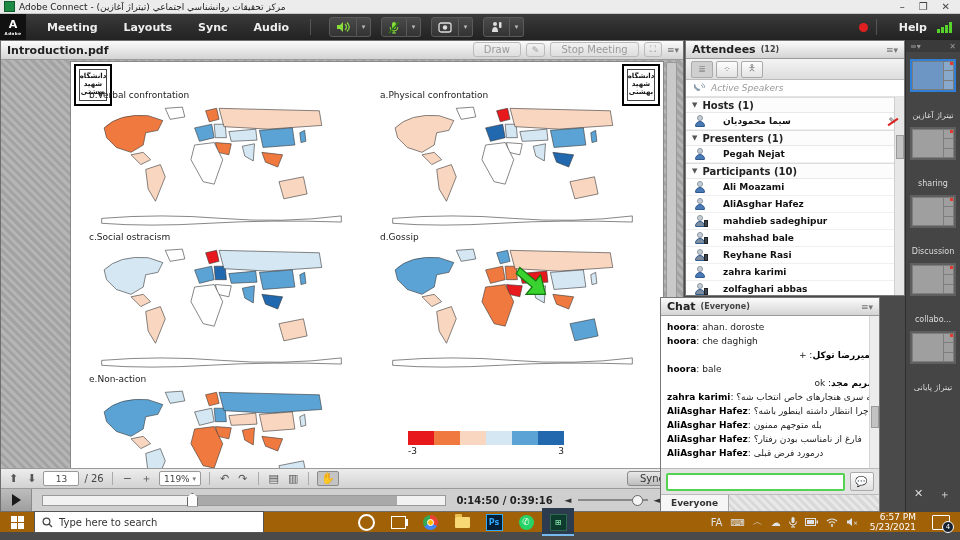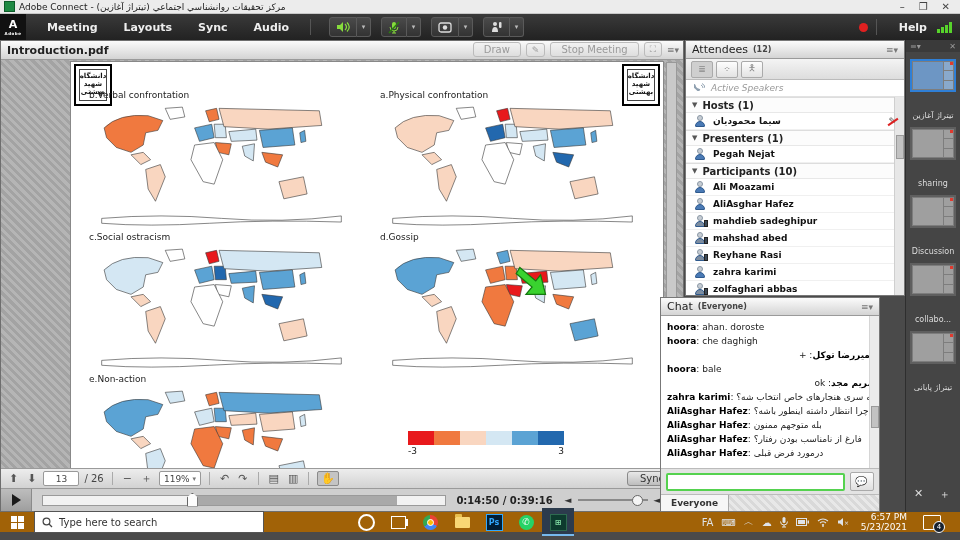--- a/index.html
+++ b/index.html
@@ -87,35 +87,35 @@
   #vol-zone{display:flex;align-items:center;gap:6px;padding:0 12px;}
   #vol-slider{position:relative;width:70px;height:2px;background:#8a8a8a;}
   #vol-knob{position:absolute;top:-4px;width:9px;height:9px;border-radius:50%;background:#f5f5f5;border:1px solid #666;margin-left:-5px;}
   .vol-ic{color:#333;font-size:9px;}
 
   
   .pod{background:#fff;border:1px solid #777;box-sizing:border-box;display:flex;flex-direction:column;overflow:hidden;}
   #attendees-pod{left:685px;top:40px;width:220px;height:256px;}
   .pod-header{height:17px;background:linear-gradient(#fbfbfb,#d4d4d4);border-bottom:1px solid #9a9a9a;
               display:flex;align-items:center;padding:0 6px;flex:0 0 auto;}
-  .pod-title{font-weight:normal;font-size:11px;color:#222;}
+  .pod-title{font-weight:bold;font-size:11px;color:#222;}
   .pod-count{font-size:8px;color:#444;margin-left:5px;font-weight:bold;}
   .pod-menu{margin-left:auto;color:#777;font-size:9px;}
   #att-toolbar{height:20px;background:linear-gradient(#f4f4f4,#ddd);border-bottom:1px solid #bbb;
                display:flex;align-items:center;gap:3px;padding:0 5px;flex:0 0 auto;}
   .att-view-btn{width:20px;height:15px;border:1px solid #aaa;border-radius:2px;background:linear-gradient(#fdfdfd,#e3e3e3);
                 display:flex;align-items:center;justify-content:center;color:#888;font-size:9px;}
   .att-view-btn.active{background:#cfcfcf;}
   #active-speakers{height:16px;display:flex;align-items:center;gap:6px;padding:0 8px;color:#999;
                    font-style:italic;font-size:9px;border-bottom:1px solid #e2e2e2;flex:0 0 auto;}
   #attendee-list{flex:1;overflow:hidden;position:relative;}
   .att-group-header{height:14px;display:flex;align-items:center;gap:5px;padding:0 6px;font-weight:bold;font-size:10px;
                     color:#222;border-top:1px solid #ddd;border-bottom:1px solid #e8e8e8;background:#fcfcfc;}
   .att-group-header .tri{color:#555;font-size:7px;}
-  .att-row{height:16px;display:flex;align-items:center;gap:7px;padding:0 8px;border-bottom:1px solid #f0f0f0;}
+  .att-row{height:16px;display:flex;align-items:center;gap:17px;padding:0 8px;border-bottom:1px solid #f0f0f0;}
   .att-name{font-weight:bold;font-size:9px;color:#111;white-space:nowrap;}
   .avatar{position:relative;width:12px;height:12px;flex:0 0 auto;}
   .avatar .head{position:absolute;left:3px;top:0;width:6px;height:6px;border-radius:50%;background:#c7cdd4;border:1px solid #8a97a5;box-sizing:border-box;}
   .avatar .bodyp{position:absolute;left:1px;top:6px;width:10px;height:6px;border-radius:5px 5px 1px 1px;background:#4a7ab5;border:1px solid #2f5a8e;box-sizing:border-box;}
   .avatar.phone .bodyp{background:#7d8da0;}
   .avatar .ph{position:absolute;right:-2px;bottom:0;width:4px;height:7px;background:#3c4a58;border:1px solid #222;box-sizing:border-box;}
   .host-flag{margin-left:auto;position:relative;color:#555;font-size:9px;}
   .host-flag::after{content:"";position:absolute;left:-1px;top:5px;width:12px;height:2px;background:#d22;transform:rotate(-35deg);}
   #att-scroll{position:absolute;right:0;top:0;bottom:0;width:9px;background:#e7e7e7;border-left:1px solid #cfcfcf;}
   #att-scroll i{position:absolute;left:1px;top:38px;width:6px;height:22px;background:#c2c2c2;border:1px solid #9a9a9a;display:block;}
@@ -167,21 +167,21 @@
   #chrome-ic{width:15px;height:15px;border-radius:50%;
       background:conic-gradient(#ea4335 0 33%,#4285f4 33% 66%,#34a853 66% 100%);position:relative;}
   #chrome-ic::after{content:"";position:absolute;left:4px;top:4px;width:7px;height:7px;border-radius:50%;background:#fbbc05;border:1px solid #fff;box-sizing:border-box;}
   #explorer-ic{width:15px;height:11px;background:#f8d775;border-radius:1px;position:relative;}
   #explorer-ic::before{content:"";position:absolute;left:0;top:-3px;width:7px;height:3px;background:#e8bf4e;border-radius:1px 1px 0 0;}
   #ps-ic{width:15px;height:15px;background:#001e36;border:1px solid #31a8ff;color:#31a8ff;font-size:8px;font-weight:bold;
          display:flex;align-items:center;justify-content:center;}
   #wa-ic{width:15px;height:15px;border-radius:50%;background:#25d366;color:#fff;font-size:9px;display:flex;align-items:center;justify-content:center;}
   #connect-ic{width:15px;height:15px;background:#0d3b2e;border:1px solid #2e6b50;color:#7fd9a2;font-size:8px;
               display:flex;align-items:center;justify-content:center;font-weight:bold;}
-  #tray{margin-left:auto;display:flex;align-items:center;gap:8px;padding-right:15px;color:#e6eaee;}
+  #tray{margin-left:auto;display:flex;align-items:center;gap:8px;padding-right:6px;color:#e6eaee;}
   .tray-ic{font-size:10px;color:#dfe3e8;display:flex;align-items:center;}
   #tray-clock{text-align:right;font-size:9px;line-height:10px;color:#fff;margin-left:4px;}
   #notif{position:relative;width:16px;height:13px;border:1px solid #fff;border-radius:1px;margin:0 4px 0 8px;}
   #notif em{position:absolute;right:-5px;bottom:-4px;width:10px;height:10px;border-radius:50%;background:#17212e;border:1px solid #fff;
             font-style:normal;font-size:7px;color:#fff;display:flex;align-items:center;justify-content:center;}
   svg text{font-family:"DejaVu Sans",sans-serif;}
 </style>
 </head>
 <body>
 
@@ -525,21 +525,21 @@
           <i class="ph"></i>
         </span>
         <span class="att-name" dir="auto">mahdieb sadeghipur</span>
       </div>
       <div class="att-row">
         <span class="avatar phone">
           <i class="head"></i>
           <i class="bodyp"></i>
           <i class="ph"></i>
         </span>
-        <span class="att-name" dir="auto">mahshad abed</span>
+        <span class="att-name" dir="auto">mahshad bale</span>
       </div>
       <div class="att-row">
         <span class="avatar phone">
           <i class="head"></i>
           <i class="bodyp"></i>
           <i class="ph"></i>
         </span>
         <span class="att-name" dir="auto">Reyhane Rasi</span>
       </div>
       <div class="att-row">

